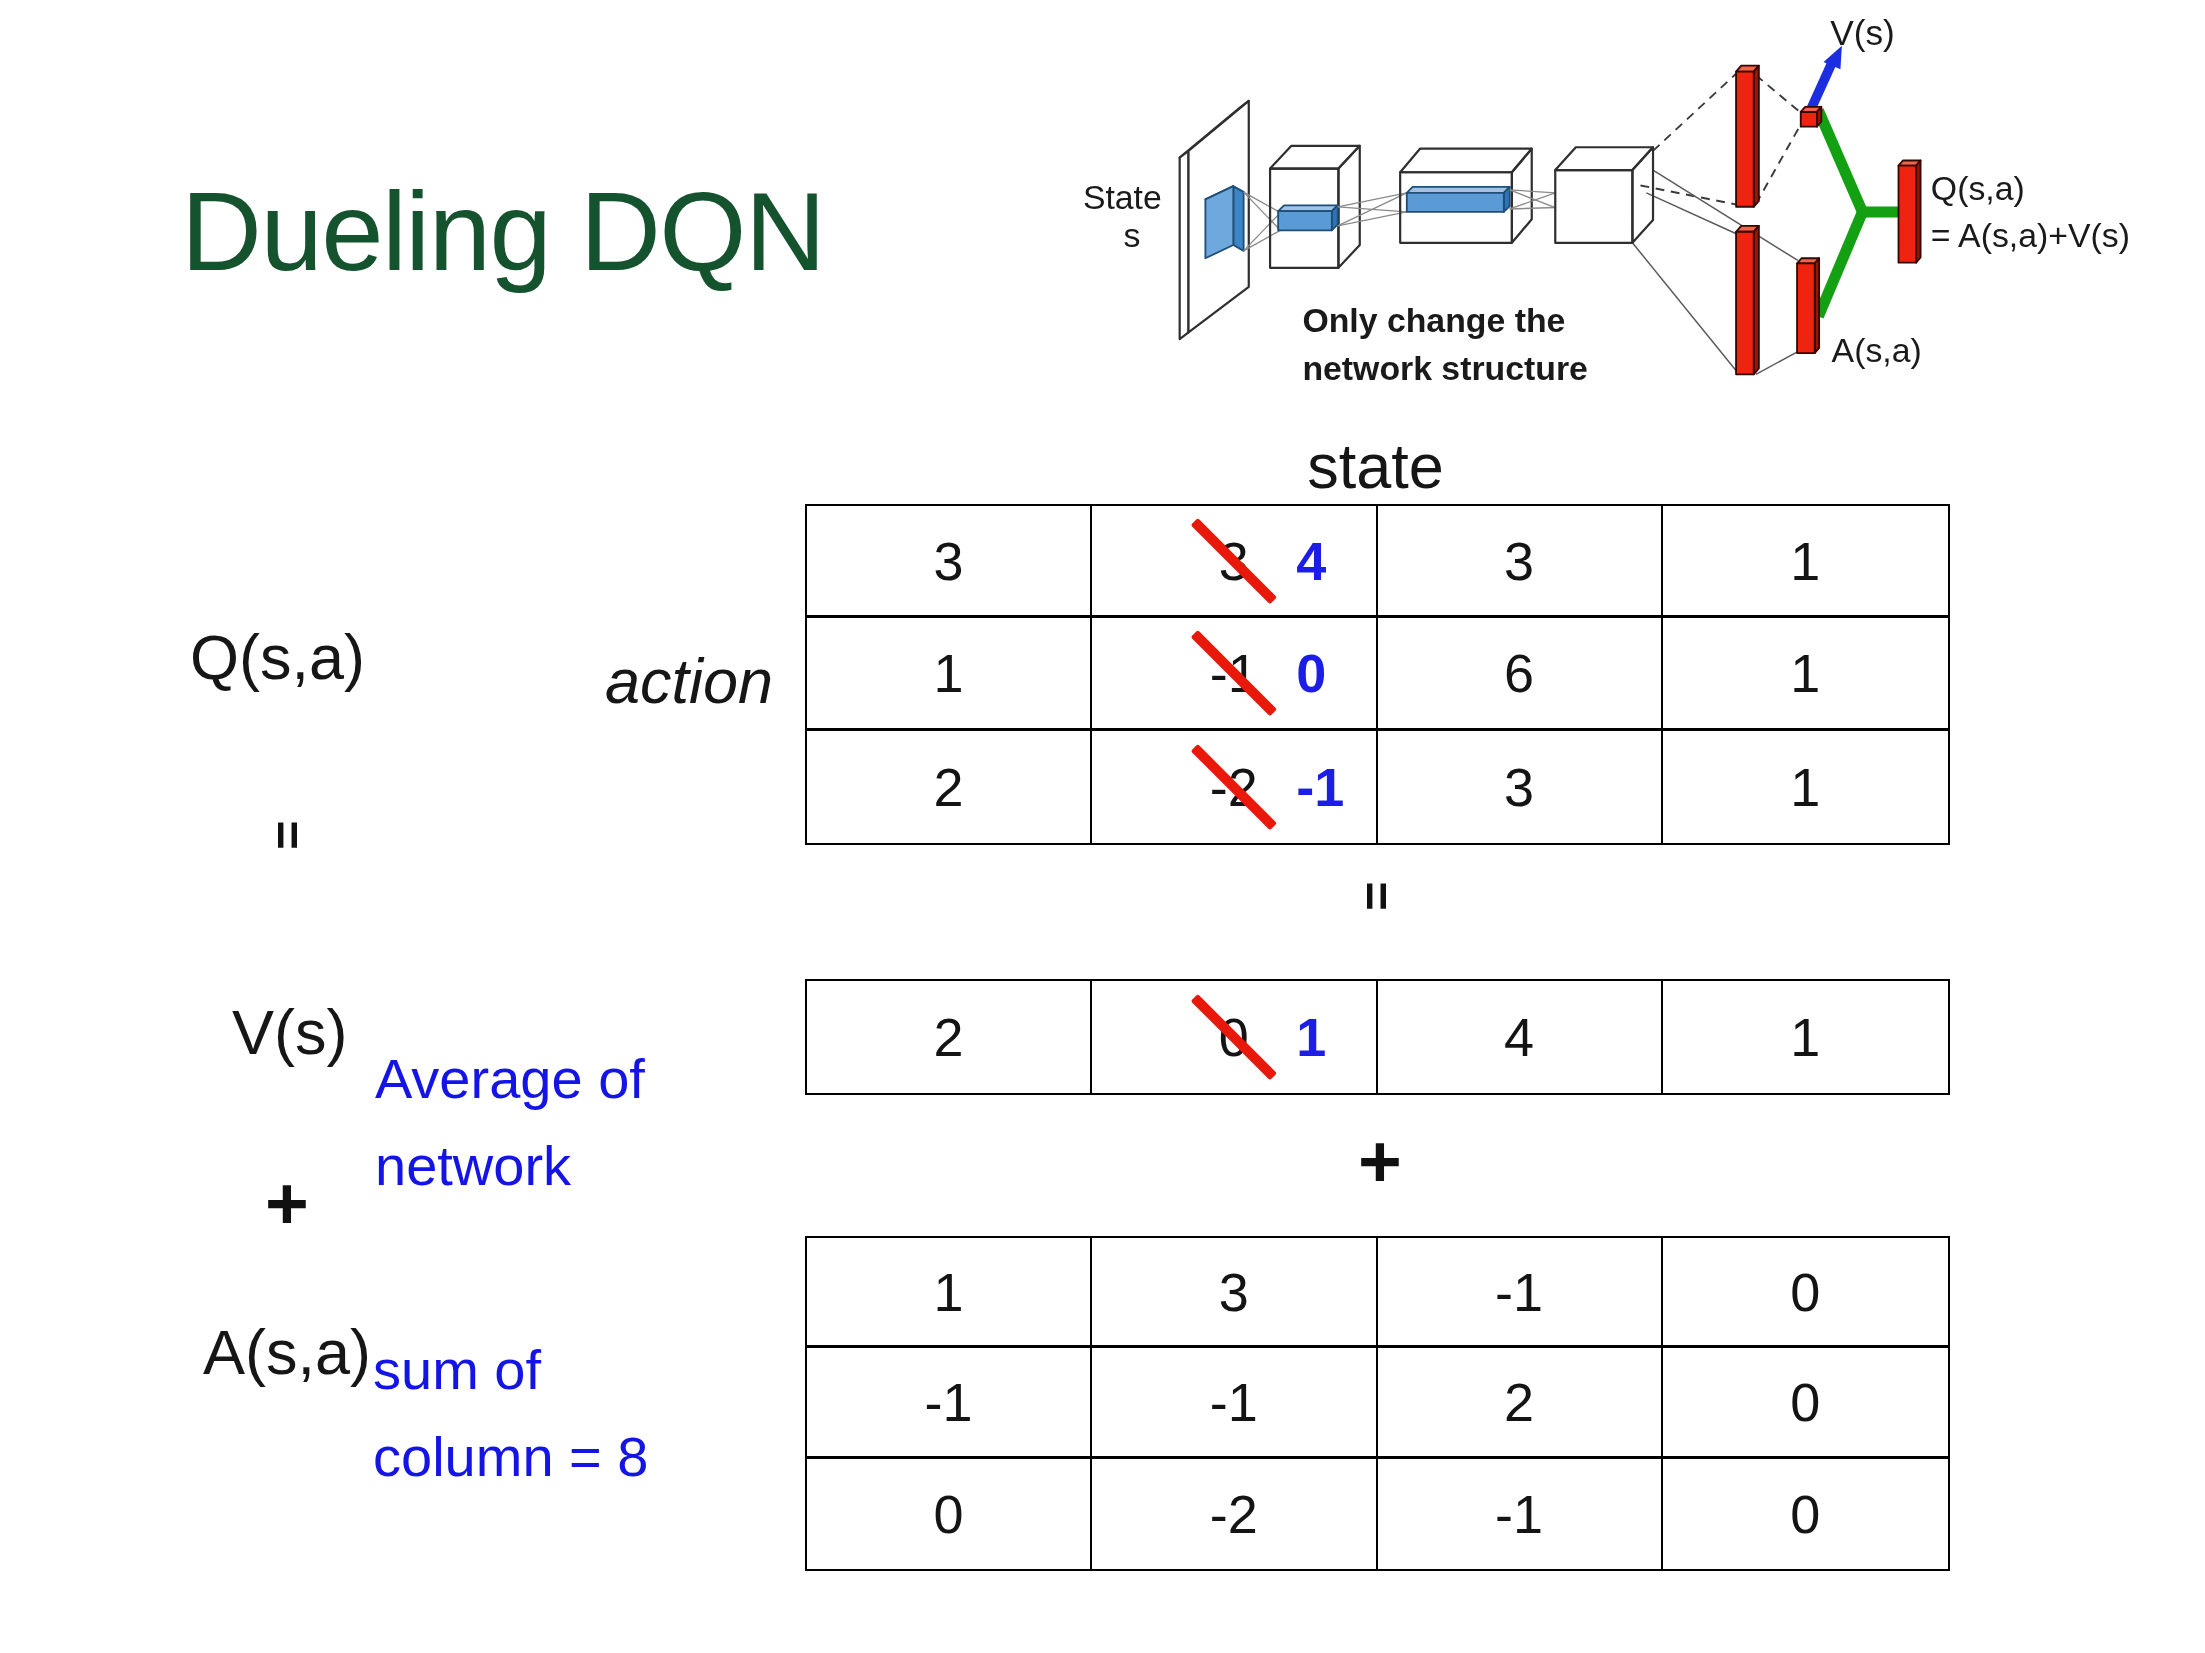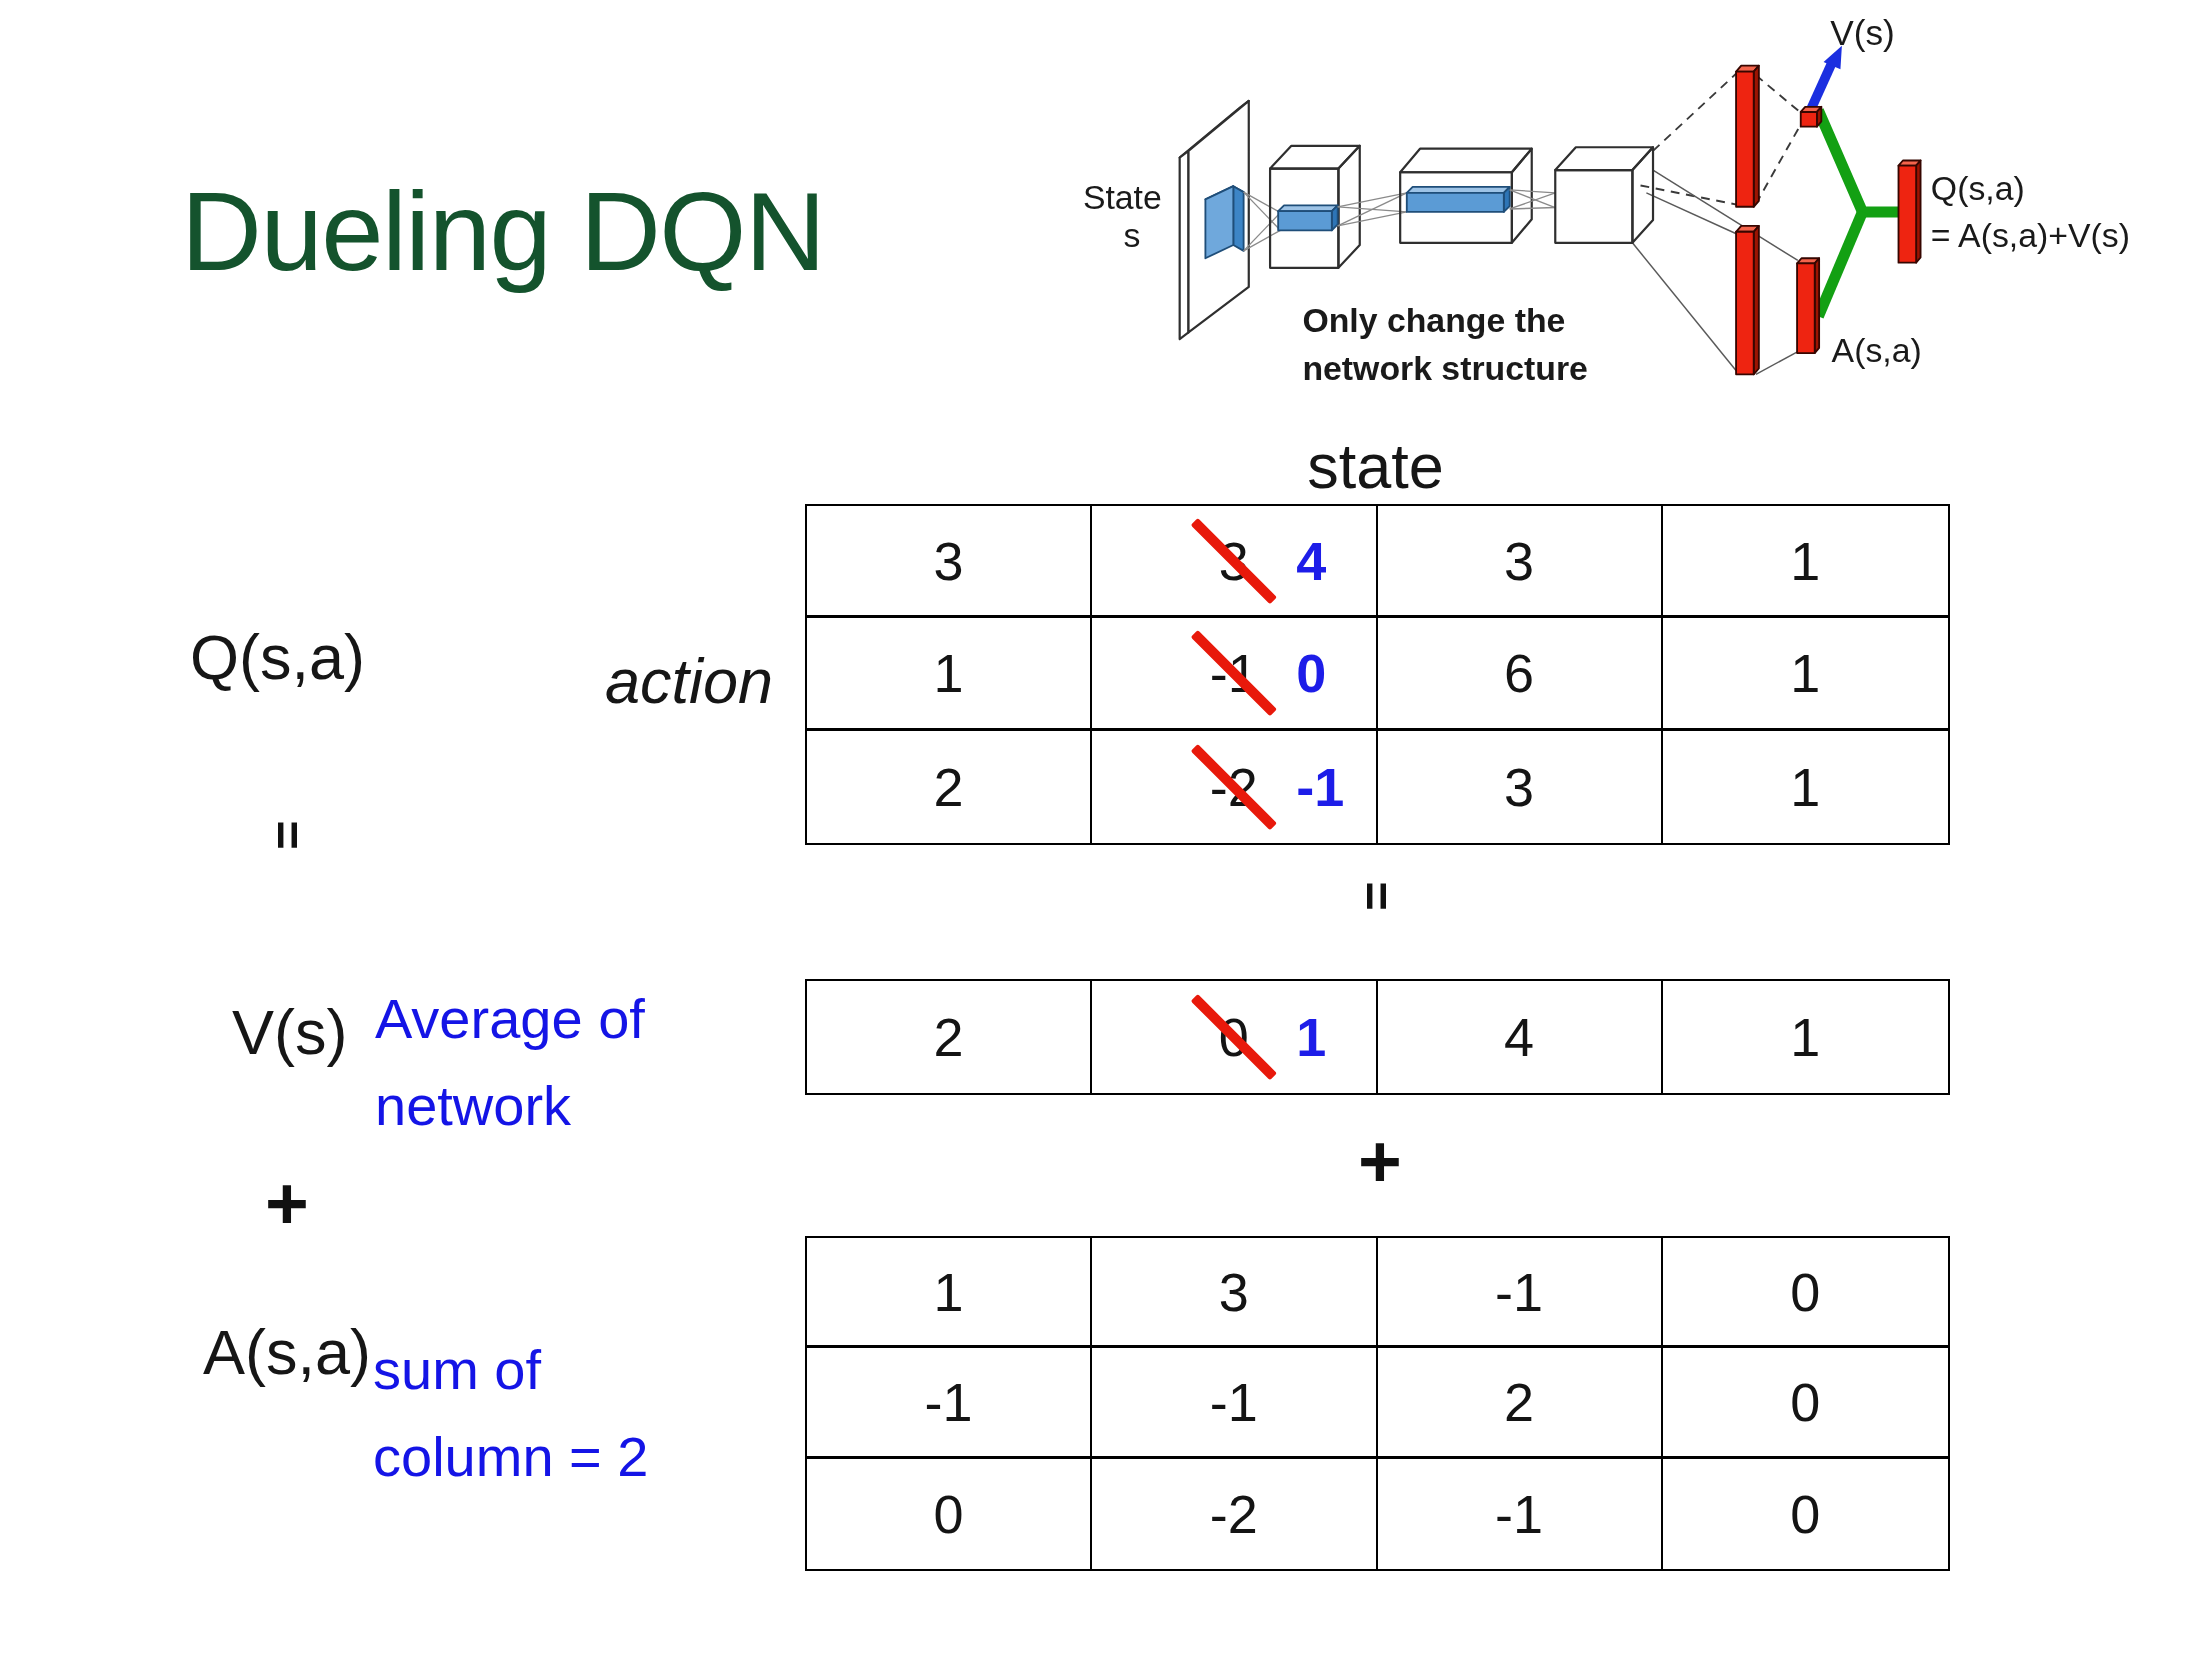--- a/index.html
+++ b/index.html
@@ -24,21 +24,21 @@
   .sym-box{display:flex;align-items:center;justify-content:center;color:#111;}
   .eq-rot{font-size:50px;font-weight:800;transform:rotate(90deg);display:inline-block;}
   .plus-sym{font-size:75px;font-weight:700;}
   .left-eq{left:221px;top:798px;width:132px;height:74px;}
   .left-plus{left:221px;top:1159px;width:132px;height:88px;}
   .mid-eq{left:1310px;top:859px;width:132px;height:74px;}
   .mid-plus{left:1314px;top:1117px;width:132px;height:88px;}
 
   
   .note{font-size:56px;line-height:1.55;color:#1414e6;}
-  .avg-note{left:375px;top:976px;}
+  .avg-note{left:375px;top:1036px;}
   .sum-note{left:373px;top:1327px;}
 
   
   .tbl{position:absolute;left:805px;width:1141px;display:grid;
        grid-template-columns:repeat(4,1fr);border:2.9px solid #000;background:#fff;box-sizing:content-box;}
   .tbl-q{top:504px;height:337px;grid-template-rows:repeat(3,1fr);}
   .tbl-v{top:979px;height:112px;grid-template-rows:1fr;}
   .tbl-a{top:1236px;height:331px;grid-template-rows:repeat(3,1fr);}
   .cell{position:relative;display:flex;align-items:center;justify-content:center;
         font-size:54px;color:#141414;border-right:2.2px solid #000;border-bottom:3.7px solid #000;}
@@ -192,21 +192,21 @@
   <div class="abs sym-box mid-plus plus-sym">
       <span>+</span>
     </div>
 
   <div class="abs note avg-note">
     <div>Average of</div>
     <div>network</div>
   </div>
   <div class="abs note sum-note">
     <div>sum of</div>
-    <div>column = 2</div>
+    <div>column = 8</div>
   </div>
 
   <div class="tbl tbl-q">
     <div class="cell">3</div>
     <div class="cell mix">
       <span>3</span>
       <span class="slash"></span>
       <span class="new">4</span>
     </div>
     <div class="cell">3</div>

